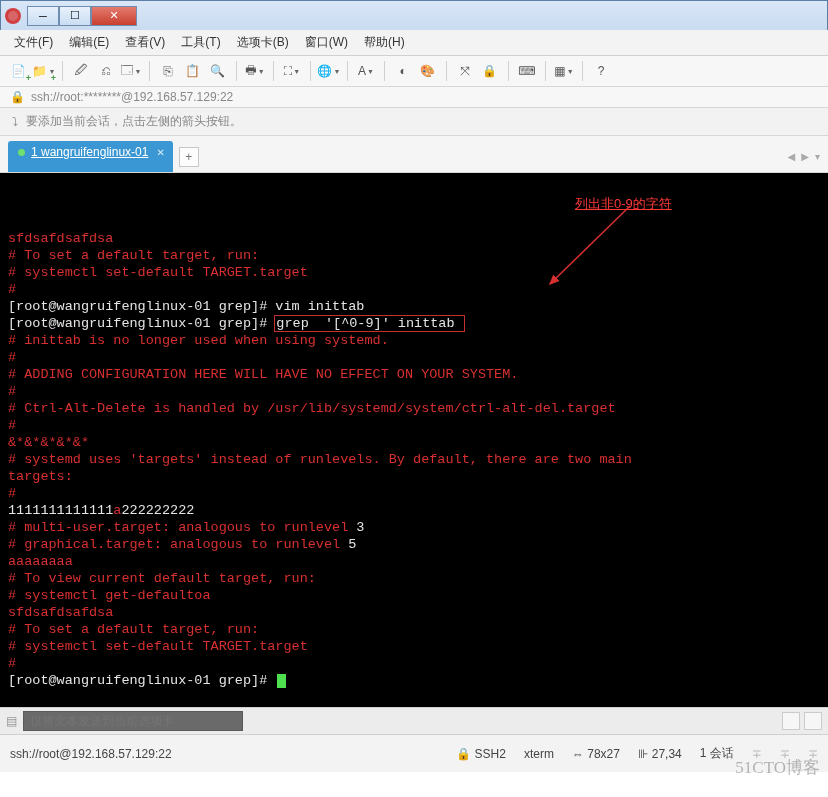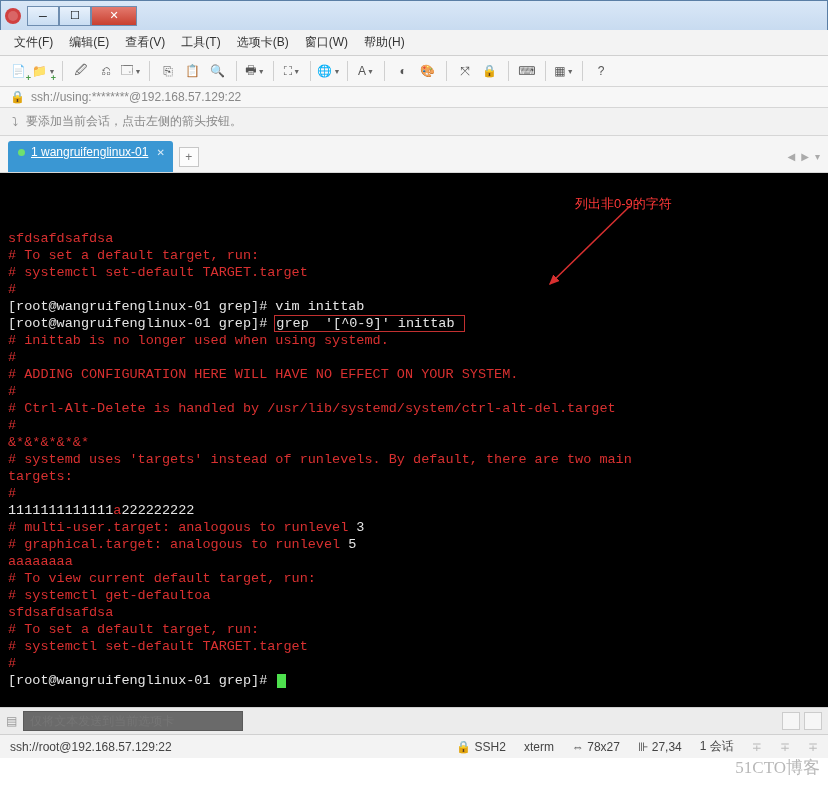--- a/index.html
+++ b/index.html
@@ -134,21 +134,21 @@
   background: #6a6a6a; color: #d7d7d7; border: 1px solid #5a5a5a;
   padding: 2px 6px; font-size: 12px;
 }
 .send-row .endbtns { margin-left:auto; display:flex; gap:4px;}
 .send-row .smallbtn { width:18px;height:18px;background:#f6f6f6;border:1px solid #ccc; }
 
 .status-bar {
   background: #f3f3f3;
   border-top: 1px solid #d0d0d0;
   display: flex; align-items: center;
-  padding: 3px 10px;
+  padding: 10px 10px;
   color: #444; font-size: 12px;
   gap: 18px;
 }
 .status-bar .spacer { flex:1; }
 .watermark { position:absolute; right:8px; bottom:18px; color:#888; font-size:17px; opacity:.6; font-family:"Microsoft YaHei"; }
 </style>
 </head>
 <body>
 
 <div class="window-chrome">
@@ -198,21 +198,21 @@
     <div class="tsep"></div>
     <div class="tbtn">⌨</div>
     <div class="tsep"></div>
     <div class="tbtn">▦<span class="dropdown-arrow">▼</span></div>
     <div class="tsep"></div>
     <div class="tbtn">?</div>
   </div>
 
 <div class="addrbar">
   <span class="lock-icon">🔒</span>
-  <span>ssh://using:********@192.168.57.129:22</span>
+  <span>ssh://root:********@192.168.57.129:22</span>
 </div>
 
 <div class="hint-bar">
   <span>⤵</span>
   <span>要添加当前会话，点击左侧的箭头按钮。</span>
 </div>
 
 <div class="tabs-row">
   <div class="tab">
     <span class="tab-dot"></span>
@@ -221,21 +221,21 @@
   </div>
   <div class="tab-add">+</div>
   <div class="tabs-right">
     <span>◀</span>
     <span>▶</span>
     <span>▾</span>
   </div>
 </div>
 
 <div class="terminal" id="terminal">
-  <div class="annot" style="left:575px; top:22px;">列出非0-9的字符</div>
+  <div class="annot" style="left:575px; top:22px;text-decoration:underline;">列出非0-9的字符</div>
   <svg class="arrow-svg" style="left:540px; top:29px;" width="120" height="94">
     <defs>
         <marker id="ah" markerWidth="8" markerHeight="8" refX="6" refY="3" orient="auto">
           <path d="M0,0 L7,3 L0,6 Z" fill="#d83030"></path>
         </marker>
       </defs>
     <line x1="90" y1="4" x2="10" y2="82" stroke="#d83030" stroke-width="1.5" marker-end="url(#ah)"></line>
   </svg>
 <div class="t-red">sfdsafdsafdsa</div><div class="t-red"># To set a default target, run:</div><div class="t-red"># systemctl set-default TARGET.target</div><div class="t-red">#</div><div><span class="t-white">[root@wangruifenglinux-01 grep]# vim inittab</span></div><div><span class="t-white">[root@wangruifenglinux-01 grep]# </span><span class="t-white boxed">grep  '[^0-9]' inittab </span></div><div class="t-red"># inittab is no longer used when using systemd.</div><div class="t-red">#</div><div class="t-red"># ADDING CONFIGURATION HERE WILL HAVE NO EFFECT ON YOUR SYSTEM.</div><div class="t-red">#</div><div class="t-red"># Ctrl-Alt-Delete is handled by /usr/lib/systemd/system/ctrl-alt-del.target</div><div class="t-red">#</div><div class="t-red">&amp;*&amp;*&amp;*&amp;*&amp;*</div><div class="t-red"># systemd uses 'targets' instead of runlevels. By default, there are two main</div><div class="t-red">targets:</div><div class="t-red">#</div><div><span class="t-white">1111111111111</span><span class="t-red">a</span><span class="t-white">222222222</span></div><div><span class="t-red"># multi-user.target: analogous to runlevel </span><span class="t-white">3</span></div><div><span class="t-red"># graphical.target: analogous to runlevel </span><span class="t-white">5</span></div><div class="t-red">aaaaaaaa</div><div class="t-red"># To view current default target, run:</div><div class="t-red"># systemctl get-defaultoa</div><div class="t-red">sfdsafdsafdsa</div><div class="t-red"># To set a default target, run:</div><div class="t-red"># systemctl set-default TARGET.target</div><div class="t-red">#</div><div><span class="t-white">[root@wangruifenglinux-01 grep]# </span><span class="cursor"></span></div></div>
 

